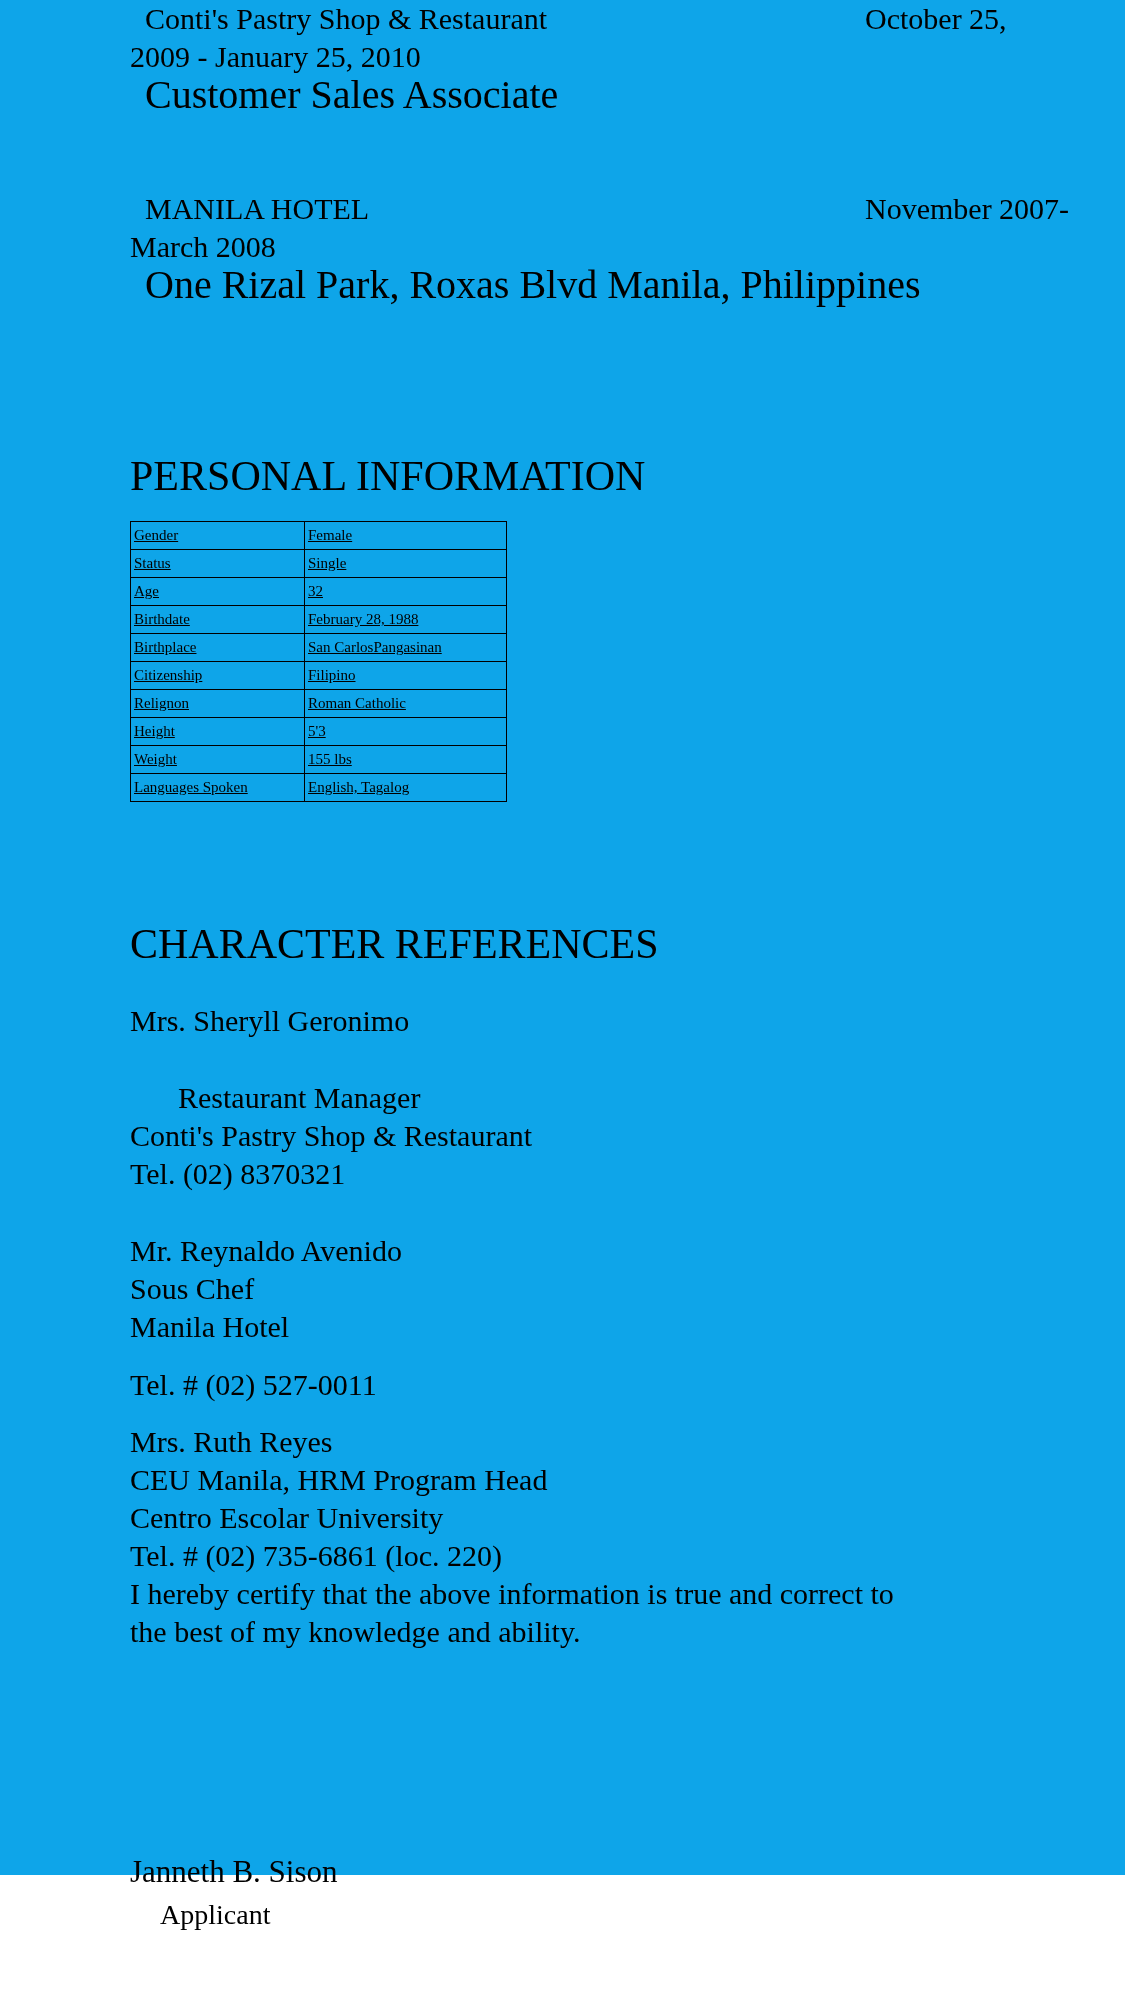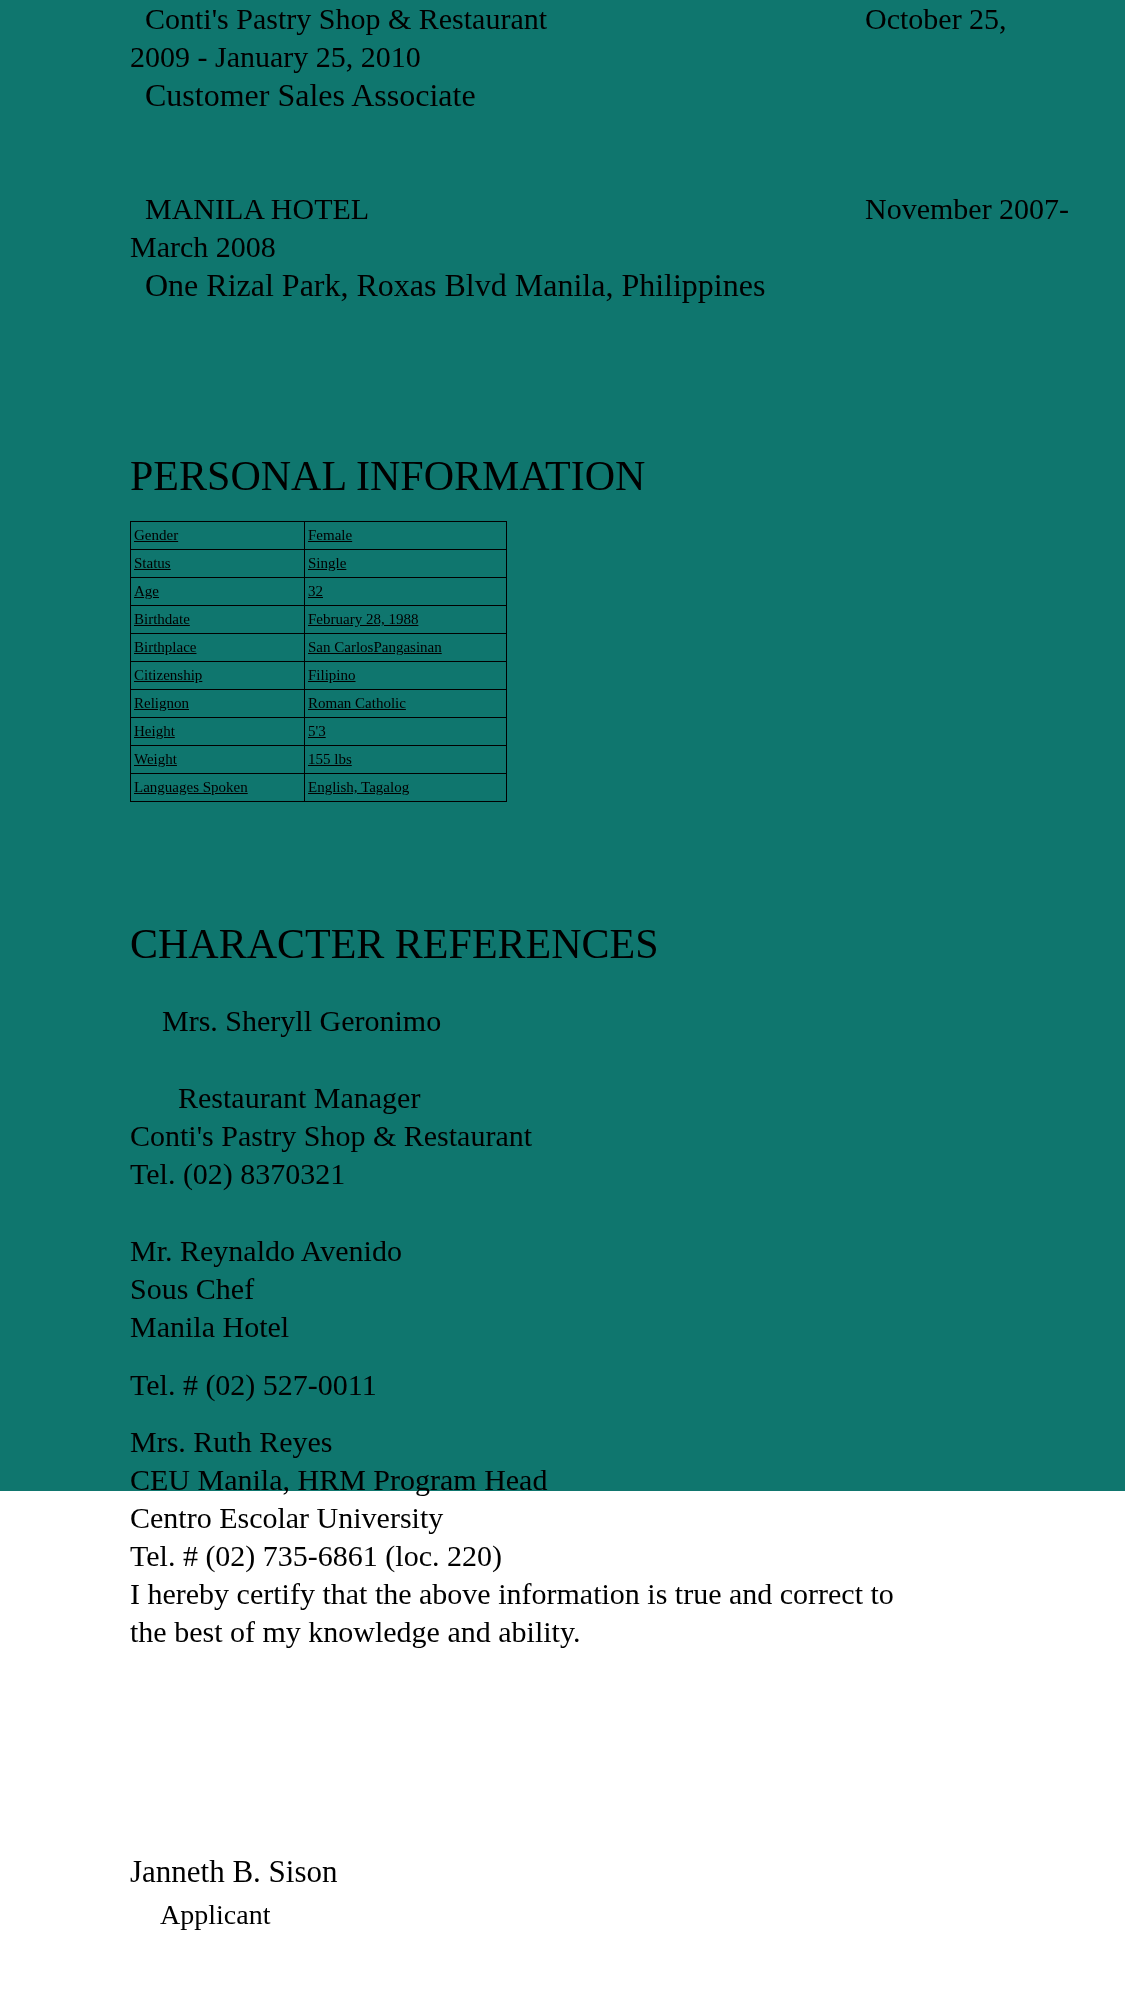--- a/index.html
+++ b/index.html
@@ -11,29 +11,29 @@
     width: 1125px;
     height: 2001px;
     position: relative;
     font-family: "Liberation Serif", "DejaVu Serif", serif;
     color: #000000;
     overflow: hidden;
   }
   .page {
     position: relative;
     width: 1125px;
-    height: 1491px;
-    background: #0f766e;
+    height: 1875px;
+    background: #0ea5e9;
   }
 
   
   .line {
     position: absolute;
     white-space: pre;
-    font-size: 32px;
+    font-size: 40px;
     line-height: 38px;
     letter-spacing: 0px;
   }
   .indent { left: 145px; }
 
   
   .exp-row {
     position: absolute;
     left: 130px;
     width: 965px;
@@ -180,21 +180,21 @@
       </tr>
       <tr>
         <td class="k">Languages Spoken</td>
         <td class="v">English, Tagalog</td>
       </tr>
     </tbody>
   </table>
 
   <div class="heading" style="top:925px;">CHARACTER REFERENCES</div>
 
-  <div class="ref-line" style="top:1002px;margin-left:32px;">Mrs. Sheryll Geronimo</div>
+  <div class="ref-line" style="top:1002px;">Mrs. Sheryll Geronimo</div>
   <div class="ref-line" style="top:1079px;margin-left:48px;">Restaurant Manager</div>
   <div class="ref-line" style="top:1117px;">Conti's Pastry Shop &amp; Restaurant</div>
   <div class="ref-line" style="top:1155px;">Tel. (02) 8370321</div>
 
   <div class="ref-line" style="top:1232px;">Mr. Reynaldo Avenido</div>
   <div class="ref-line" style="top:1270px;">Sous Chef</div>
   <div class="ref-line" style="top:1308px;">Manila Hotel</div>
   <div class="ref-line" style="top:1346px;margin-top:20px;">Tel. # (02) 527-0011</div>
 
   <div class="ref-line" style="top:1423px;">Mrs. Ruth Reyes</div>

